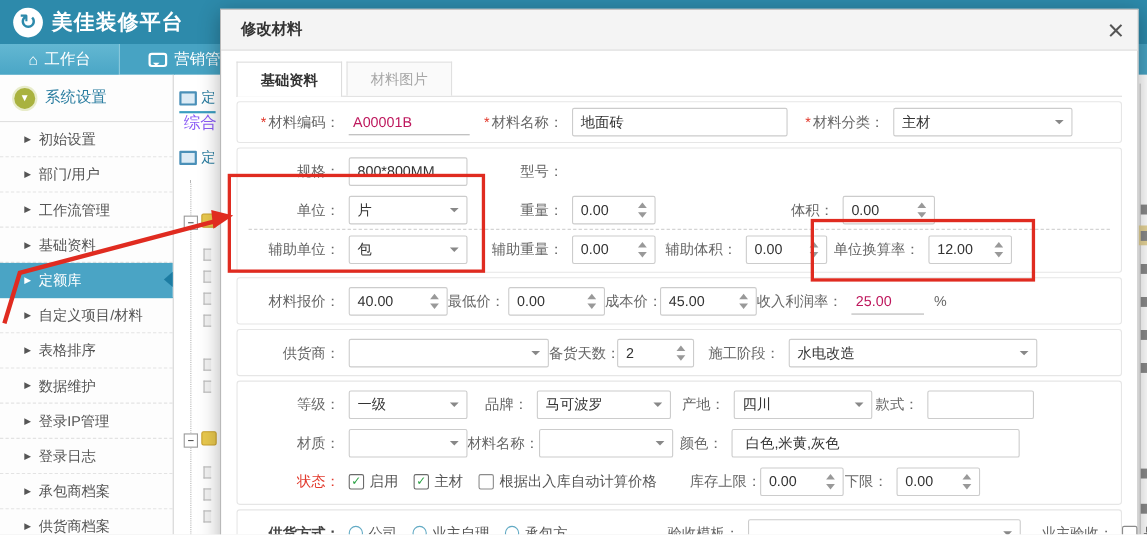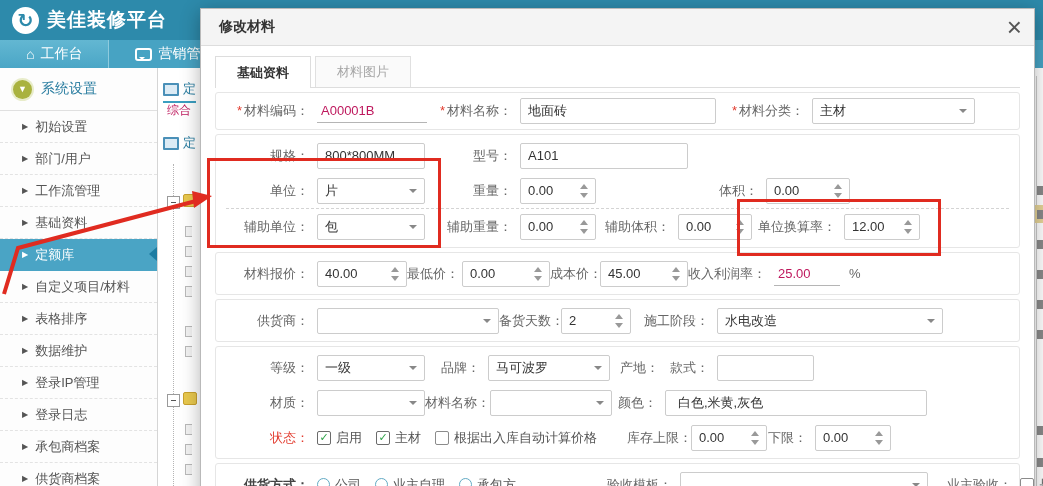--- a/index.html
+++ b/index.html
@@ -27,21 +27,21 @@
   .side-item .tri{font-size:8px;color:#555;}
   .side-item.sel{background:#4aa4c5;color:#fff;border-bottom:1px solid #4aa4c5;}
   .side-item.sel .tri{color:#fff;}
   .notch{position:absolute;right:0;top:8px;width:0;height:0;border:7px solid transparent;border-right:8px solid #1d7ca2;}
 
   
   .content-bg{position:absolute;left:159px;top:68px;right:0;bottom:0;background:#fff;}
   .bg-tab{position:absolute;display:flex;align-items:center;gap:4px;color:#2a7da0;font-size:13px;}
   .mon{width:12px;height:9px;border:2px solid #4a90b8;border-radius:1px;background:#dcebf5;}
   .bg-tab.t1{left:4px;top:12px;border-bottom:2px solid #3b9ec0;padding-bottom:3px;}
-  .bg-sub{position:absolute;left:8px;top:34px;color:#be185d;font-size:12px;}
+  .bg-sub{position:absolute;left:8px;top:34px;color:#8b5cf6;font-size:15px;}
   .bg-tab.t2{left:4px;top:66px;}
   .treeline{position:absolute;left:14px;top:96px;bottom:0;border-left:1px dotted #b5b5b5;}
   .minusbox{position:absolute;width:11px;height:11px;border:1px solid #9a9a9a;background:#fff;display:flex;align-items:center;justify-content:center;}
   .minusbox::after{content:"";width:5px;height:1px;background:#555;}
   .golddot{position:absolute;width:12px;height:11px;background:#e8c84e;border:1px solid #c9a22e;border-radius:2px;}
   .frag{position:absolute;width:6px;height:9px;border:1px solid #b9b9b9;border-right:none;background:#f2f2f2;}
 
   
   .sliver-border{position:absolute;left:877px;top:8px;bottom:0;border-left:1px solid #ccc;}
   .sliver-mark{position:absolute;width:6px;height:9px;background:#8a8a8a;}
@@ -223,21 +223,20 @@
               <i class="caret"></i>
             </div>
         </div>
       </div>
 
       <div class="grp">
         <div class="frow">
           <div class="lb" style="width:91px;"><span>规格</span>：</div>
           <div class="ctrl" style="width:108px;">800*800MM</div>
           <div class="lb" style="width:95px;"><span>型号</span>：</div>
-          <div class="ctrl" style="width:168px;">A101</div>
         </div>
         <div class="frow">
           <div class="lb" style="width:91px;"><span>单位</span>：</div>
           <div class="ctrl sel" style="width:108px;">
               <span>片</span>
               <i class="caret"></i>
             </div>
           <div class="lb" style="width:95px;"><span>重量</span>：</div>
           <div class="ctrl spin" style="width:76px;">
               <span>0.00</span>
@@ -349,20 +348,24 @@
           <div class="ctrl sel" style="width:108px;">
               <span>一级</span>
               <i class="caret"></i>
             </div>
           <div class="lb" style="width:63px;"><span>品牌</span>：</div>
           <div class="ctrl sel" style="width:122px;">
               <span>马可波罗</span>
               <i class="caret"></i>
             </div>
           <div class="lb" style="width:57px;"><span>产地</span>：</div>
+          <div class="ctrl sel" style="width:126px;">
+              <span>四川</span>
+              <i class="caret"></i>
+            </div>
           <div class="lb" style="width:50px;"><span>款式</span>：</div>
           <div class="ctrl" style="width:97px;"></div>
         </div>
         <div class="frow">
           <div class="lb" style="width:91px;"><span>材质</span>：</div>
           <div class="ctrl sel" style="width:108px;">
               <span></span>
               <i class="caret"></i>
             </div>
           <div class="lb" style="width:65px;"><span>材料名称</span>：</div>

